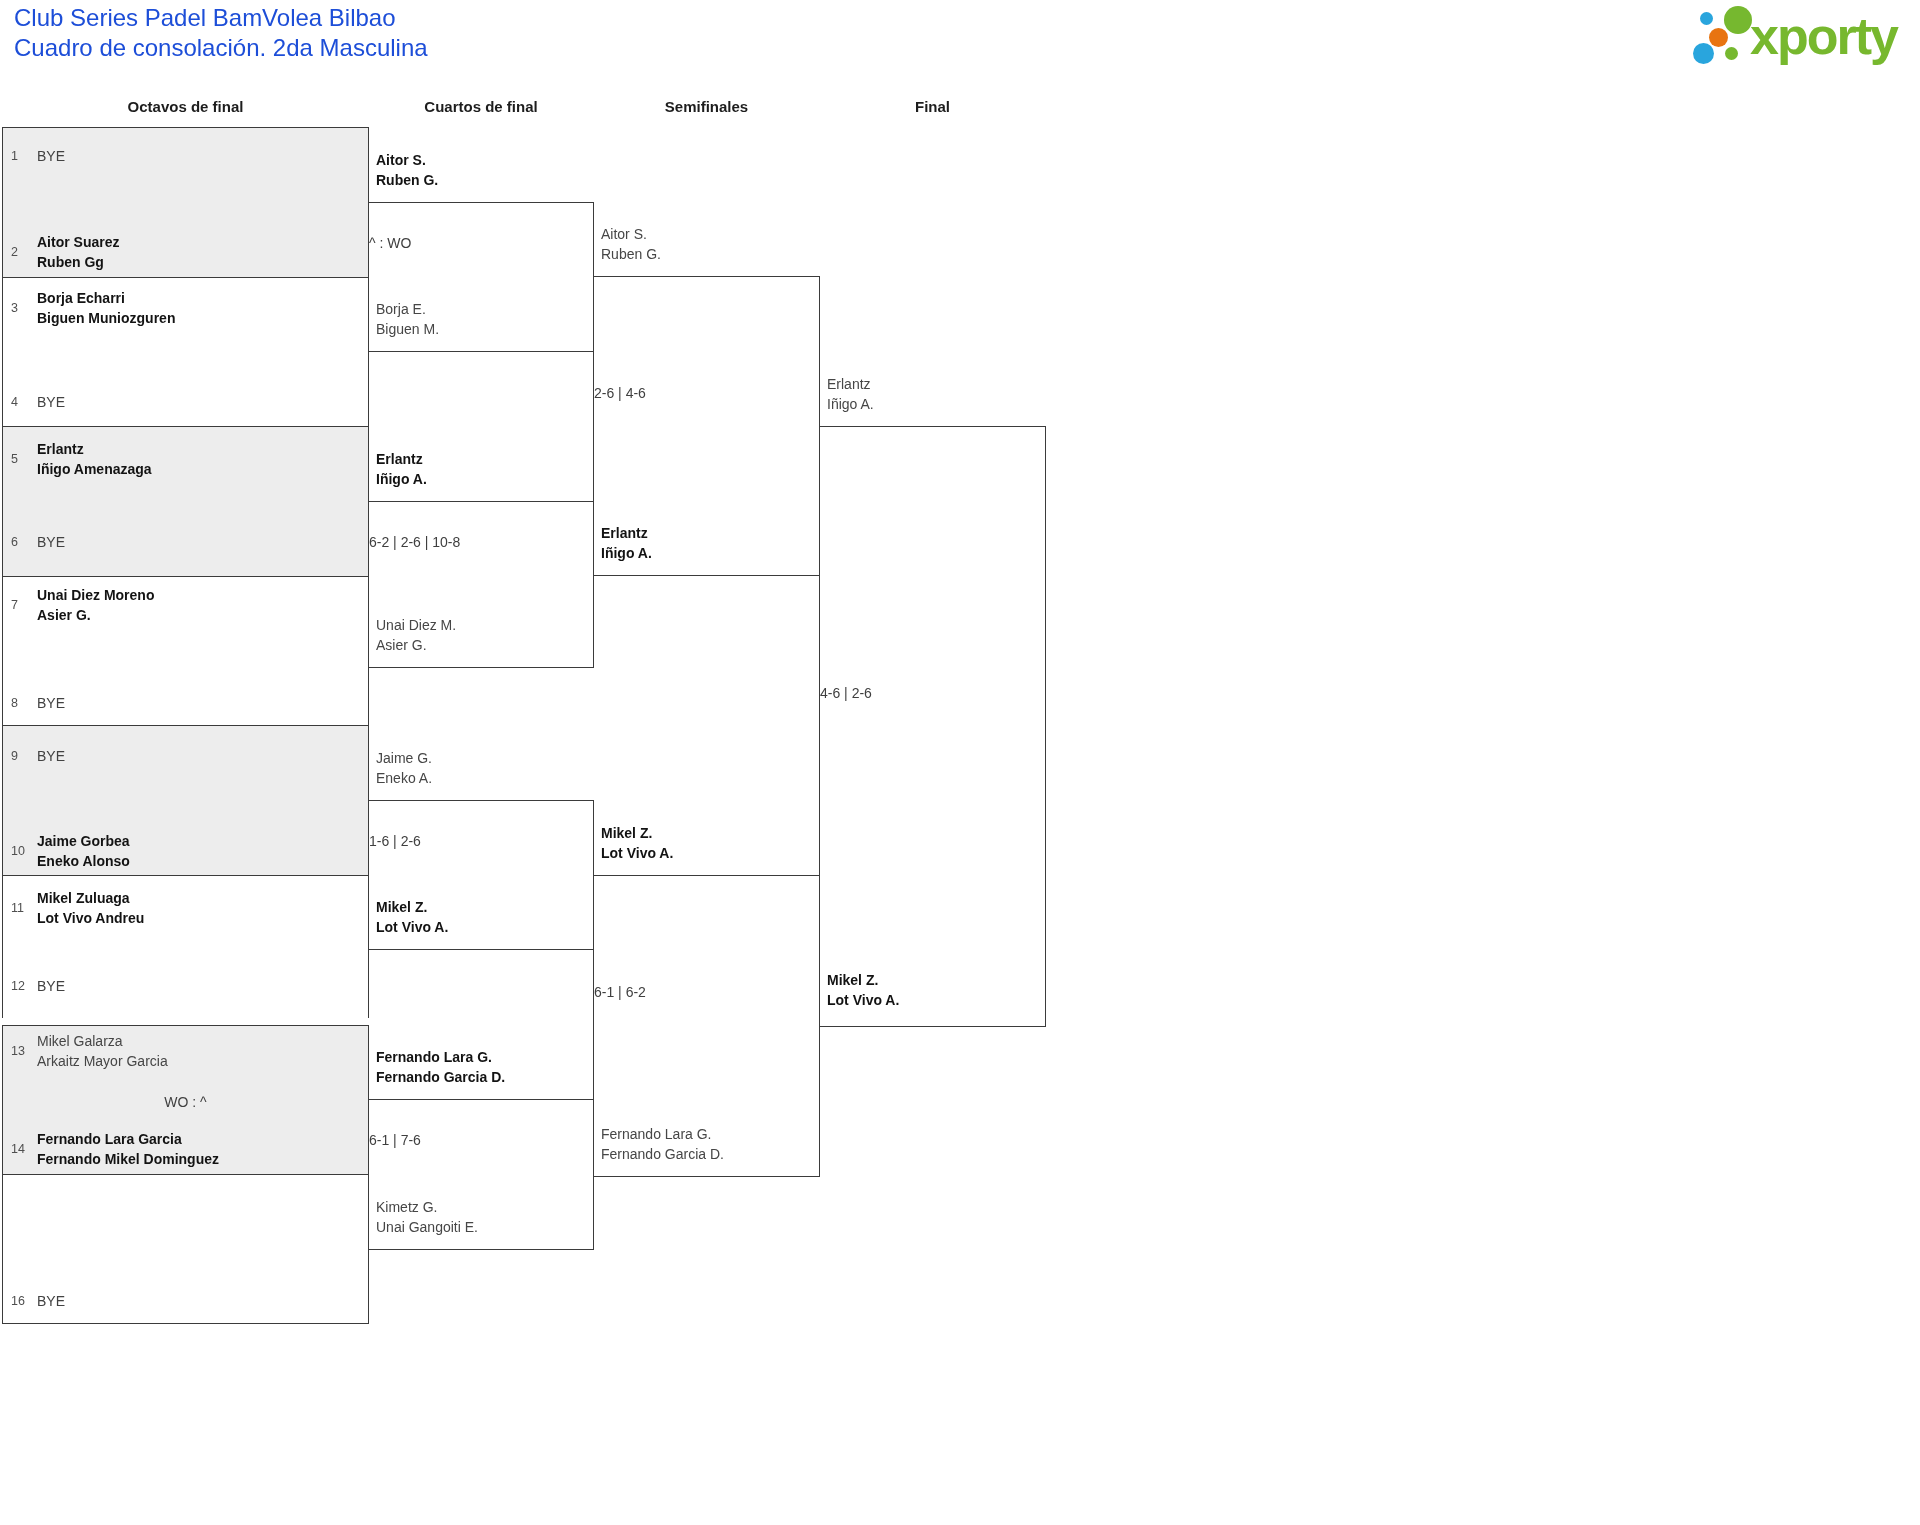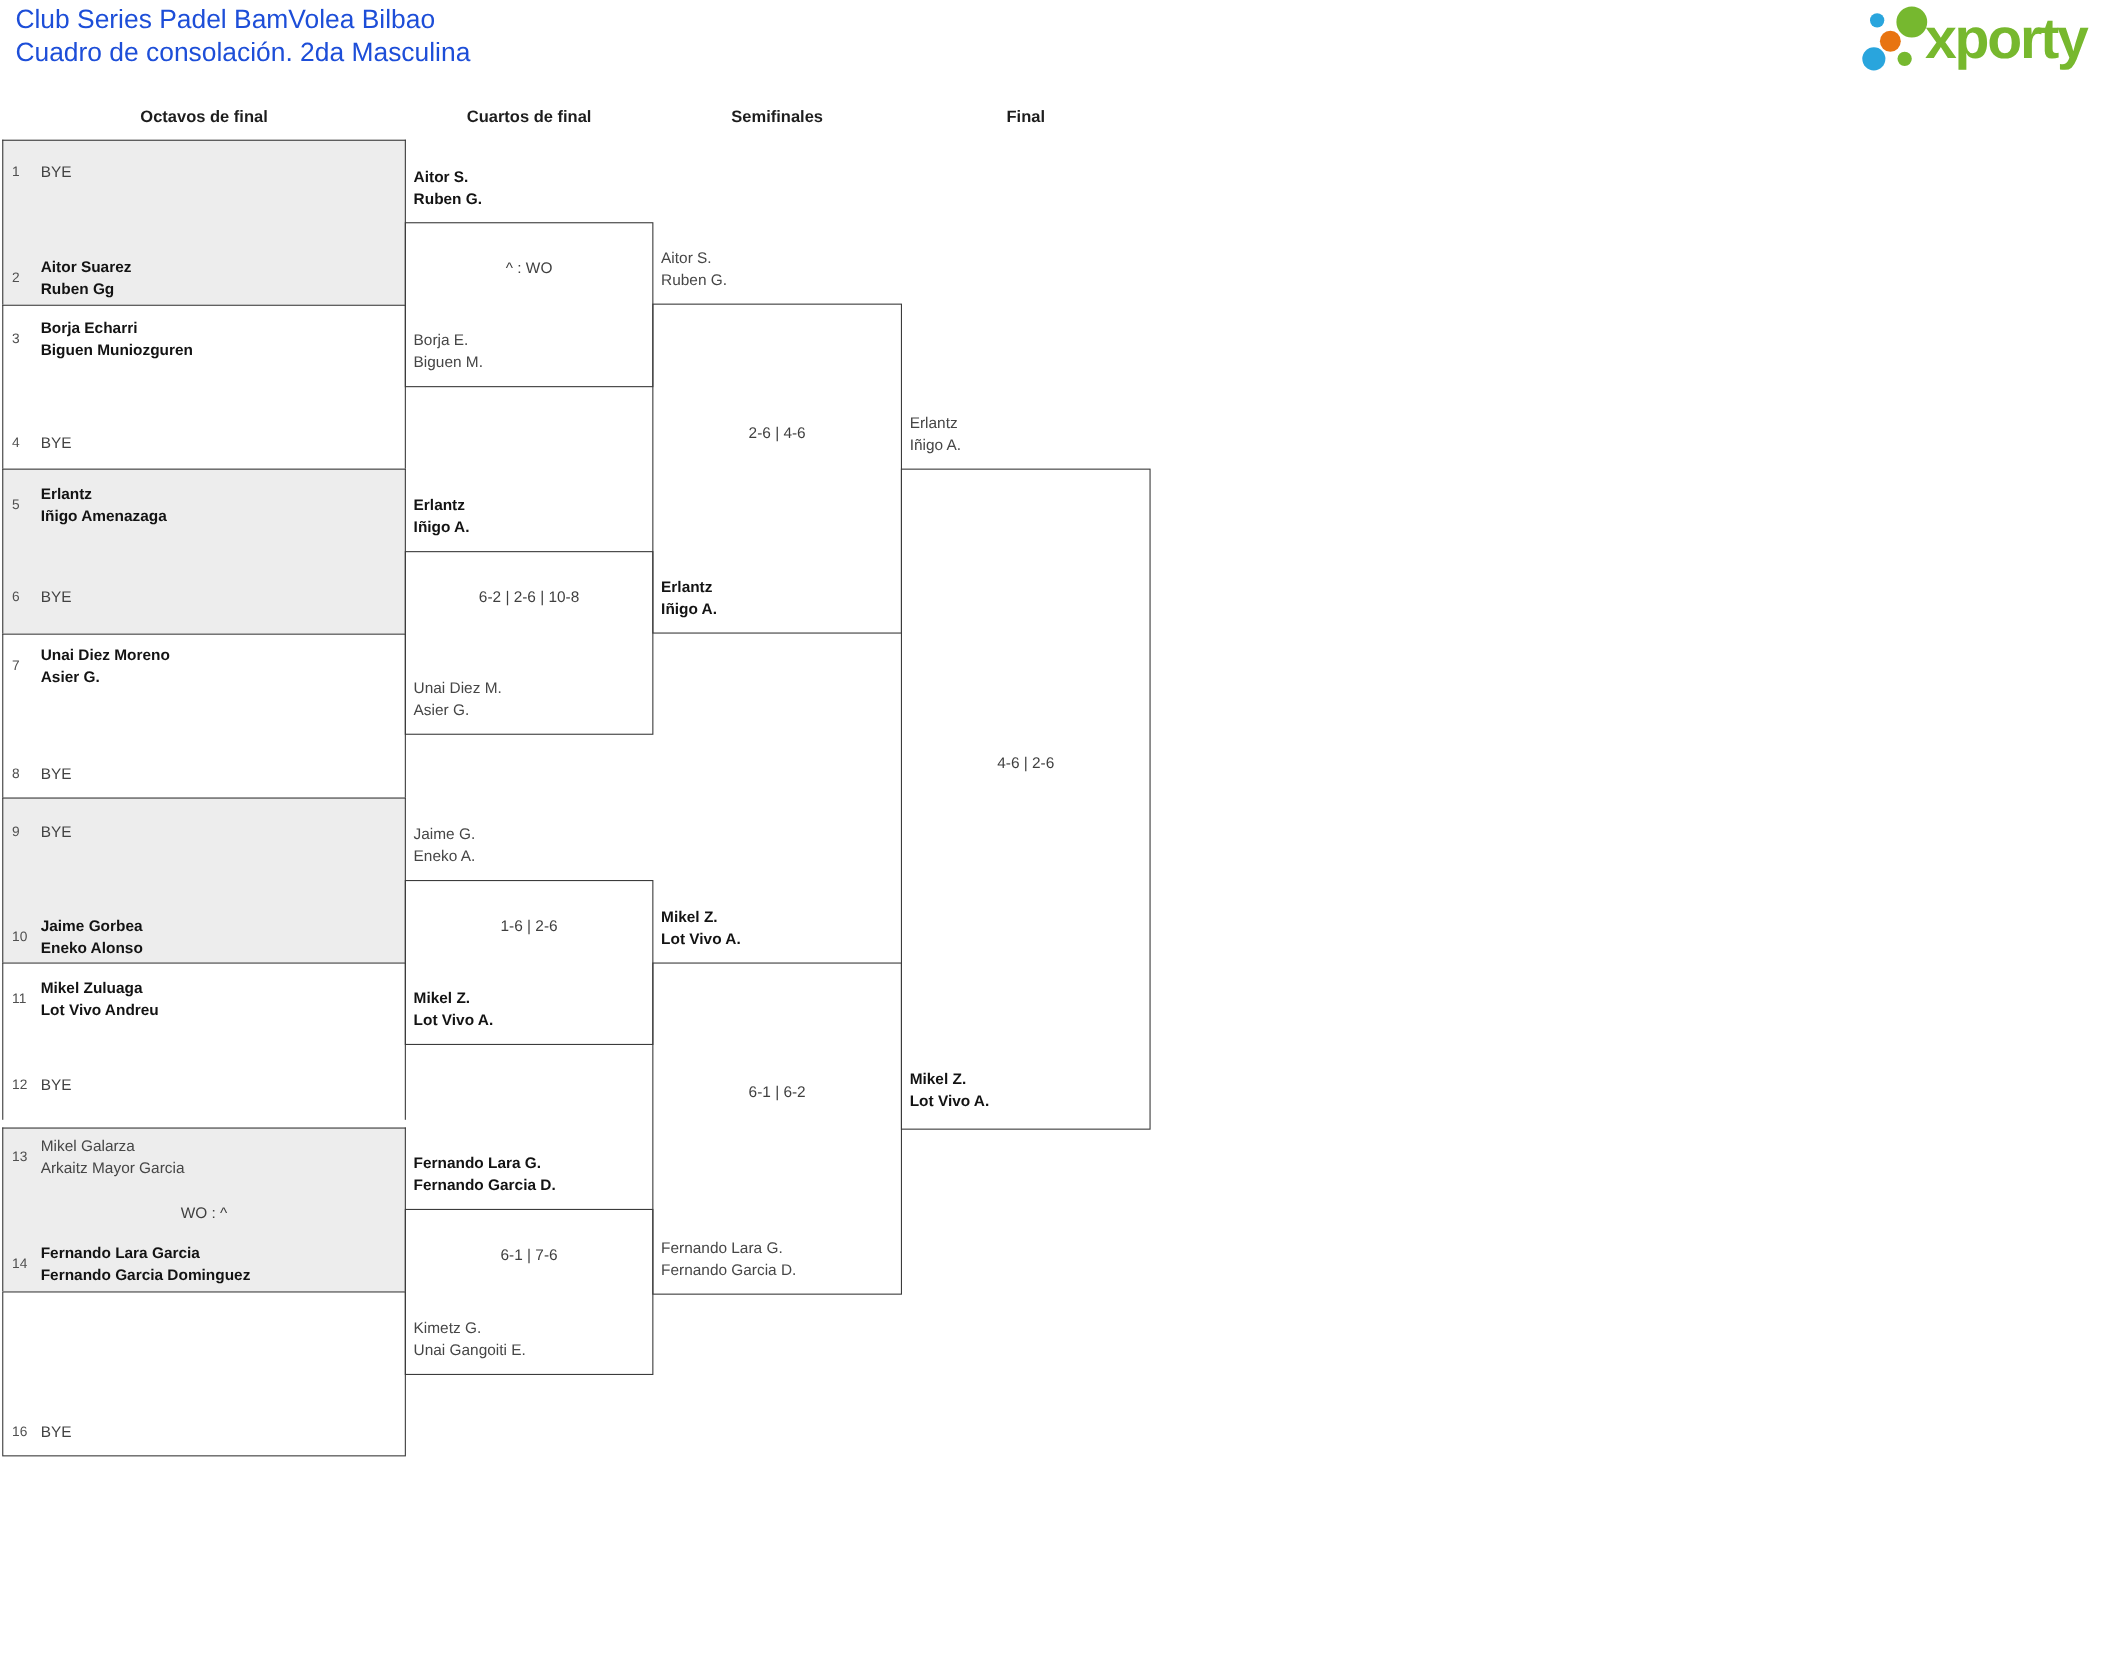--- a/index.html
+++ b/index.html
@@ -20,21 +20,21 @@
   .obox.last{border-bottom:1px solid #3b3b3b;}
   .slot{position:absolute;left:8px;right:8px;display:flex;align-items:center;gap:4px;}
   .seed{flex:0 0 22px;font-size:12.5px;color:#4f4f4f;}
   .lines{font-size:14px;line-height:20px;}
   .w{font-weight:700;color:#131313;}
   .r{font-weight:400;color:#464646;}
   .bye{font-size:14px;color:#424242;}
   .wo{position:absolute;left:0;right:0;text-align:center;font-size:14px;line-height:20px;color:#3f3f3f;}
   
   .mbox{position:absolute;box-sizing:border-box;border:1px solid #3b3b3b;background:transparent;}
-  .score{position:absolute;left:0;right:0;text-align:center;font-size:14px;line-height:20px;color:#3f3f3f;}
+  .score{position:absolute;left:0;right:0;font-size:14px;line-height:20px;color:#3f3f3f;}
   .mteam{position:absolute;left:7px;font-size:14px;line-height:20px;}
   .fteam{position:absolute;font-size:14px;line-height:20px;}
 </style>
 </head>
 <body>
 
 <div class="stage">
 
   <div class="title">
     <div>Club Series Padel BamVolea Bilbao</div>
@@ -145,21 +145,21 @@
       <div class="lines r">
         <div>Mikel Galarza</div>
           <div>Arkaitz Mayor Garcia</div>
       </div>
     </div>
     <div class="wo" style="top:66px;">WO : ^</div>
     <div class="slot" style="bottom:5px;">
       <span class="seed">14</span>
       <div class="lines w">
         <div>Fernando Lara Garcia</div>
-          <div>Fernando Garcia Dominguez</div>
+          <div>Fernando Mikel Dominguez</div>
       </div>
     </div>
   </div>
 
   <div class="obox last" style="top:1174px;height:150px;">
     <div class="slot" style="bottom:12px;">
       <span class="seed">16</span>
       <div class="lines bye">BYE</div>
     </div>
   </div>

